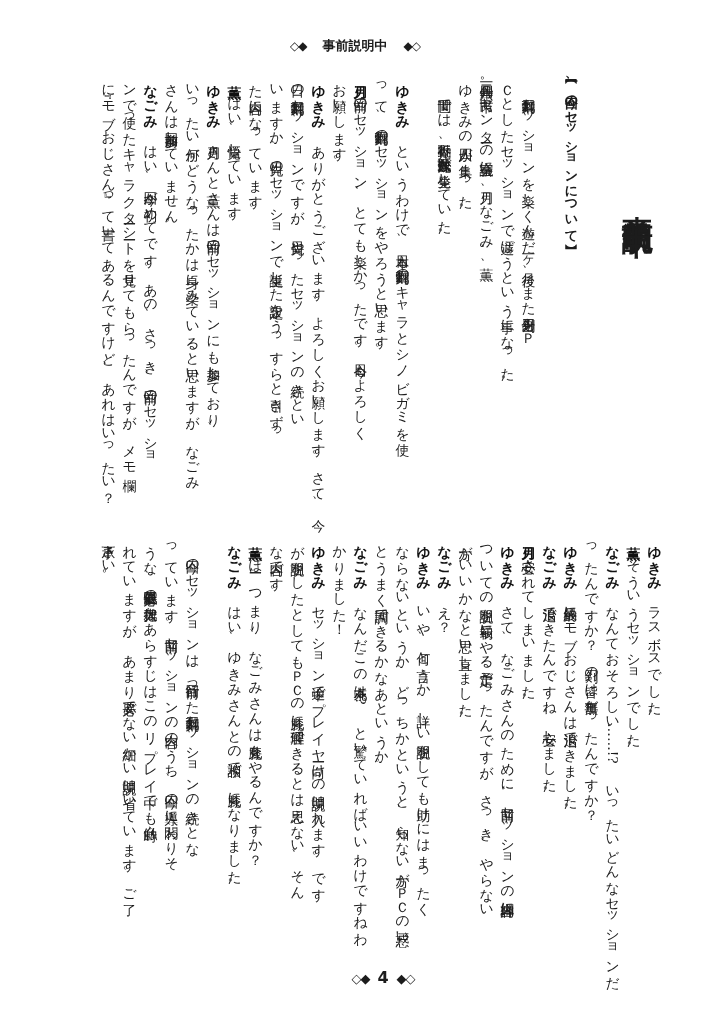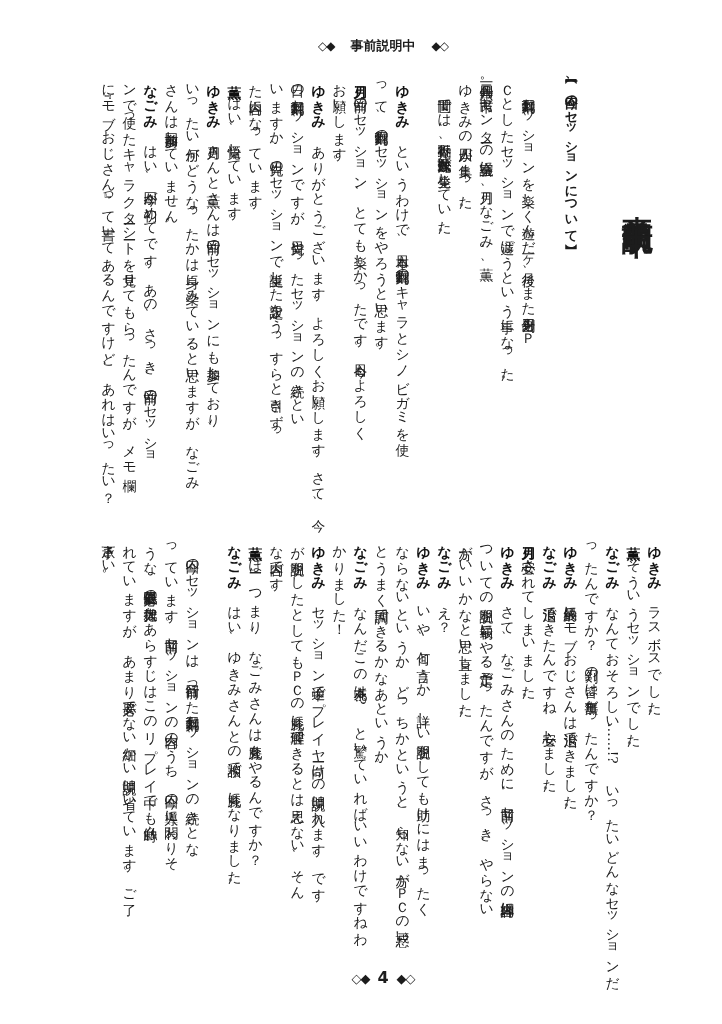--- a/index.html
+++ b/index.html
@@ -1,20 +1,20 @@
 <!DOCTYPE html>
 <html><head>
 <meta charset="utf-8">
 <style>
   html, body { margin:0; padding:0; background:#ffffff; }
   body { width:722px; height:1024px; position:relative; overflow:hidden; color:#1c1c1c;
          font-family:"DejaVu Serif", "Liberation Serif", serif; }
 
   .running-head { position:absolute; top:37px; left:290px; width:186px; height:18px;
-                  text-align:center; font-family:Liberation Sans, sans-serif;
+                  text-align:left; font-family:Liberation Sans, sans-serif;
                   font-size:13px; line-height:18px; white-space:nowrap; }
   .running-head .orn { font-size:12px; letter-spacing:-1px; }
   .running-head .rt { margin:0 16px; font-weight:bold; letter-spacing:0; }
 
   .folio { position:absolute; top:968px; left:323px; width:120px; height:20px; text-align:center;
            font-family:"DejaVu Sans", "Liberation Sans", sans-serif; line-height:20px; white-space:nowrap; }
   .folio .orn { font-size:13px; letter-spacing:-1px; }
   .folio .num { font-size:16px; font-weight:bold; margin:0 8px; }
 
   .chapter-title { position:absolute; left:620px; top:191px; width:36px; height:180px;

